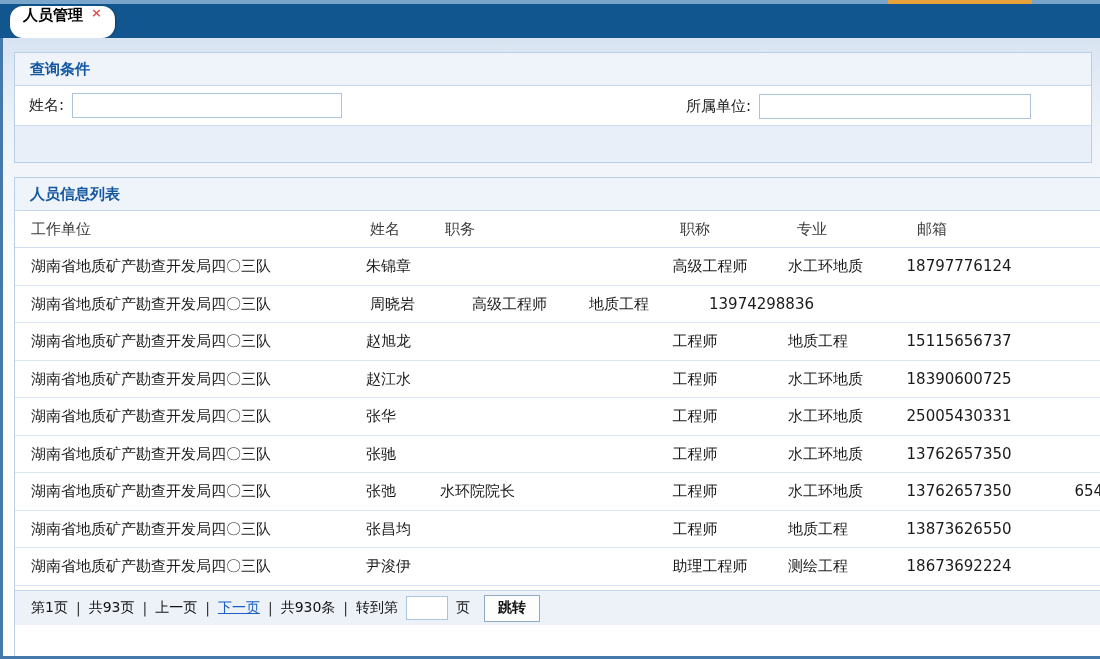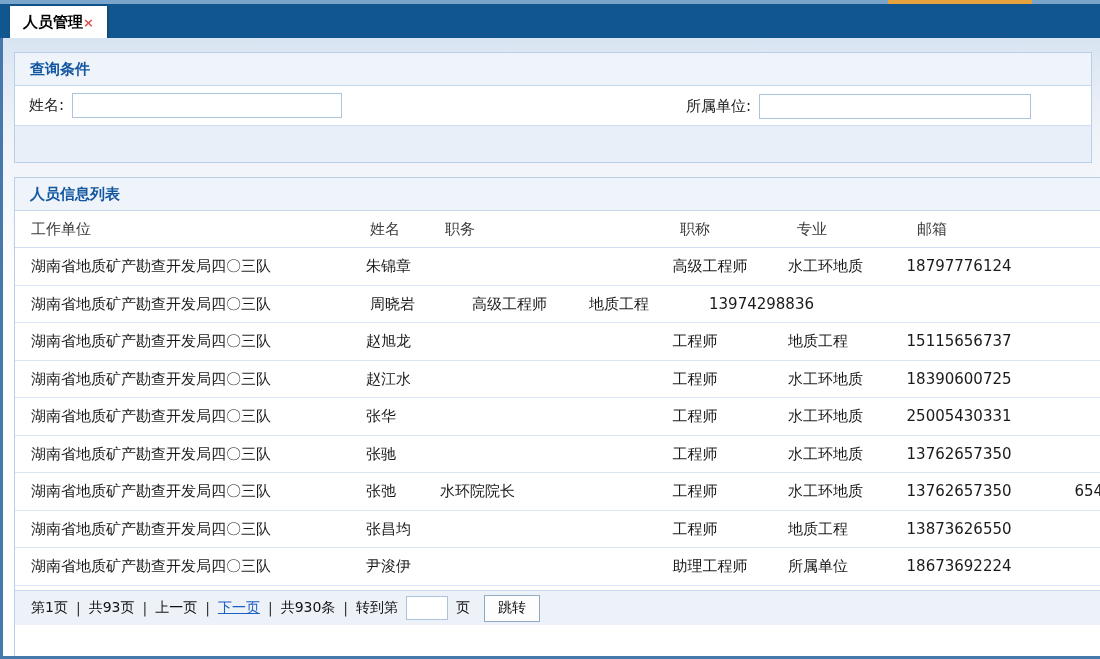--- a/index.html
+++ b/index.html
@@ -4,22 +4,22 @@
 <style>
   * { margin:0; padding:0; box-sizing:border-box; }
   html,body { width:1100px; height:659px; overflow:hidden; background:#fff;
               font-family:"DejaVu Sans","Liberation Sans",sans-serif; }
 
   
   .topstrip { position:absolute; left:0; top:0; width:1100px; height:4px; background:#7aa6cb; }
   .topstrip .orange-seg { position:absolute; left:888px; top:0; width:144px; height:4px; background:#e8a23c; }
   .topbar { position:absolute; left:0; top:4px; width:1100px; height:34px; background:#11568e; }
   .tab { position:absolute; left:10px; top:2px; height:32px; background:#ffffff;
-         display:flex; align-items:center; padding:0 13px; cursor:pointer;
-         box-shadow:1px 0 2px rgba(0,0,0,.25); }
+         display:flex; align-items:flex-start; padding:0 13px; gap:8px; cursor:pointer;
+         box-shadow:1px 0 2px rgba(0,0,0,.25);border-radius:13px; }
   .tab-label { font-size:15px; font-weight:bold; color:#000; white-space:nowrap; }
   .tab-close { color:#e25050; font-size:13px; font-weight:bold; line-height:1; cursor:pointer; }
 
   
   .content { position:absolute; left:0; top:38px; width:1100px; height:621px;
              background:linear-gradient(#d9e4f2 0px,#eef3f9 90px,#ffffff 260px); }
   .left-strip { position:absolute; left:0; top:0; width:3px; height:621px; background:#4579ab; }
   .bottom-strip { position:absolute; left:0; top:618px; width:1100px; height:3px; background:#4579ab; }
 
   .panel { position:absolute; background:#fff; border:1px solid #b9cfe6; }
@@ -60,21 +60,21 @@
            font-size:14px; color:#111; }
   .pager span { white-space:nowrap; }
   .pager .sep { margin:0 8px; color:#333; }
   .page-link { color:#1b5fc4; text-decoration:underline; cursor:pointer; }
   .page-plain { cursor:pointer; }
   .goto-input { width:42px; height:24px; margin-left:8px; border:1px solid #abc3dc; background:#fff;
                 outline:none; font-size:14px; text-align:center; }
   .goto-suffix { margin-left:8px; }
   .jump-btn { margin-left:14px; height:27px; padding:0 13px; font-size:14px; color:#111;
               background:#fdfdfd; border:1px solid #8fa9c6; cursor:pointer;
-              font-family:"DejaVu Sans","Liberation Sans",sans-serif; }
+              font-family:"DejaVu Sans","Liberation Sans",sans-serif;font-weight:bold; }
 </style>
 </head>
 <body>
 
 <div class="topstrip">
   <div class="orange-seg"></div>
 </div>
 
 <div class="topbar">
   <div class="tab">
@@ -179,21 +179,21 @@
           <div class="tcell c3">工程师</div>
           <div class="tcell c4">地质工程</div>
           <div class="tcell c5">13873626550</div>
           <div class="tcell c6"></div>
         </div>
         <div class="trow">
           <div class="tcell c0">湖南省地质矿产勘查开发局四〇三队</div>
           <div class="tcell c1">尹浚伊</div>
           <div class="tcell c2"></div>
           <div class="tcell c3">助理工程师</div>
-          <div class="tcell c4">所属单位</div>
+          <div class="tcell c4">测绘工程</div>
           <div class="tcell c5">18673692224</div>
           <div class="tcell c6"></div>
         </div>
         <div class="trow">
           <div class="tcell c0">湖南省地质矿产勘查开发局四〇三队</div>
           <div class="tcell c1">姚勇</div>
           <div class="tcell c2"></div>
           <div class="tcell c3">工程师</div>
           <div class="tcell c4">水工环地质</div>
           <div class="tcell c5">18573628895</div>

